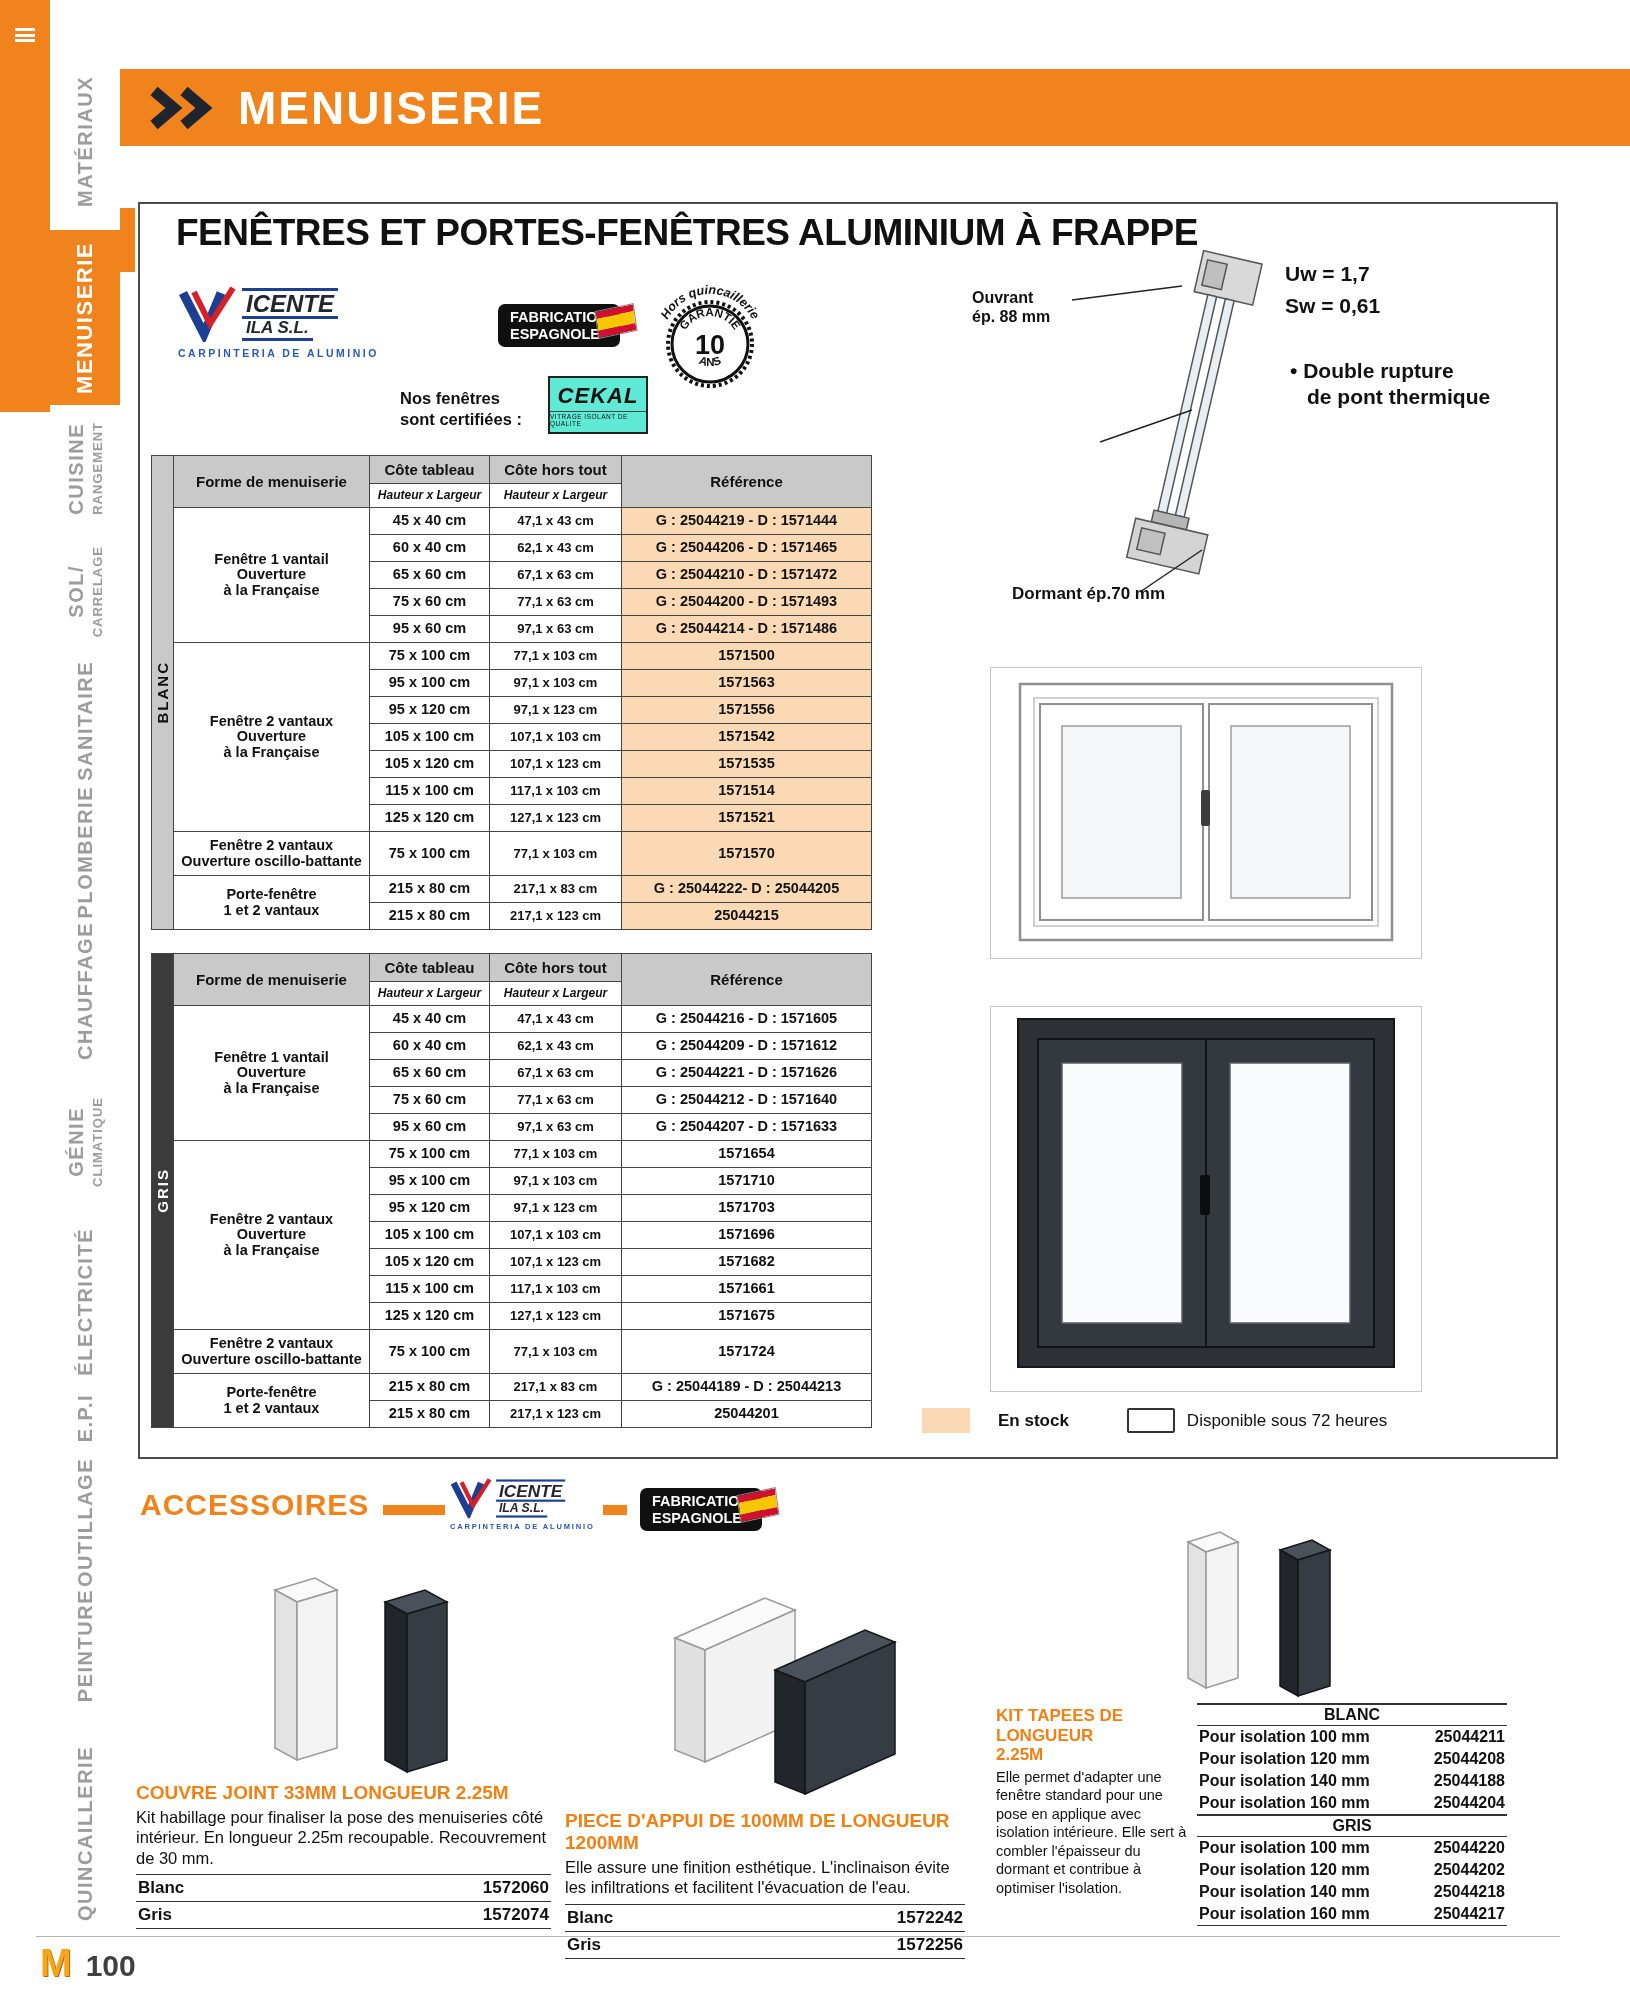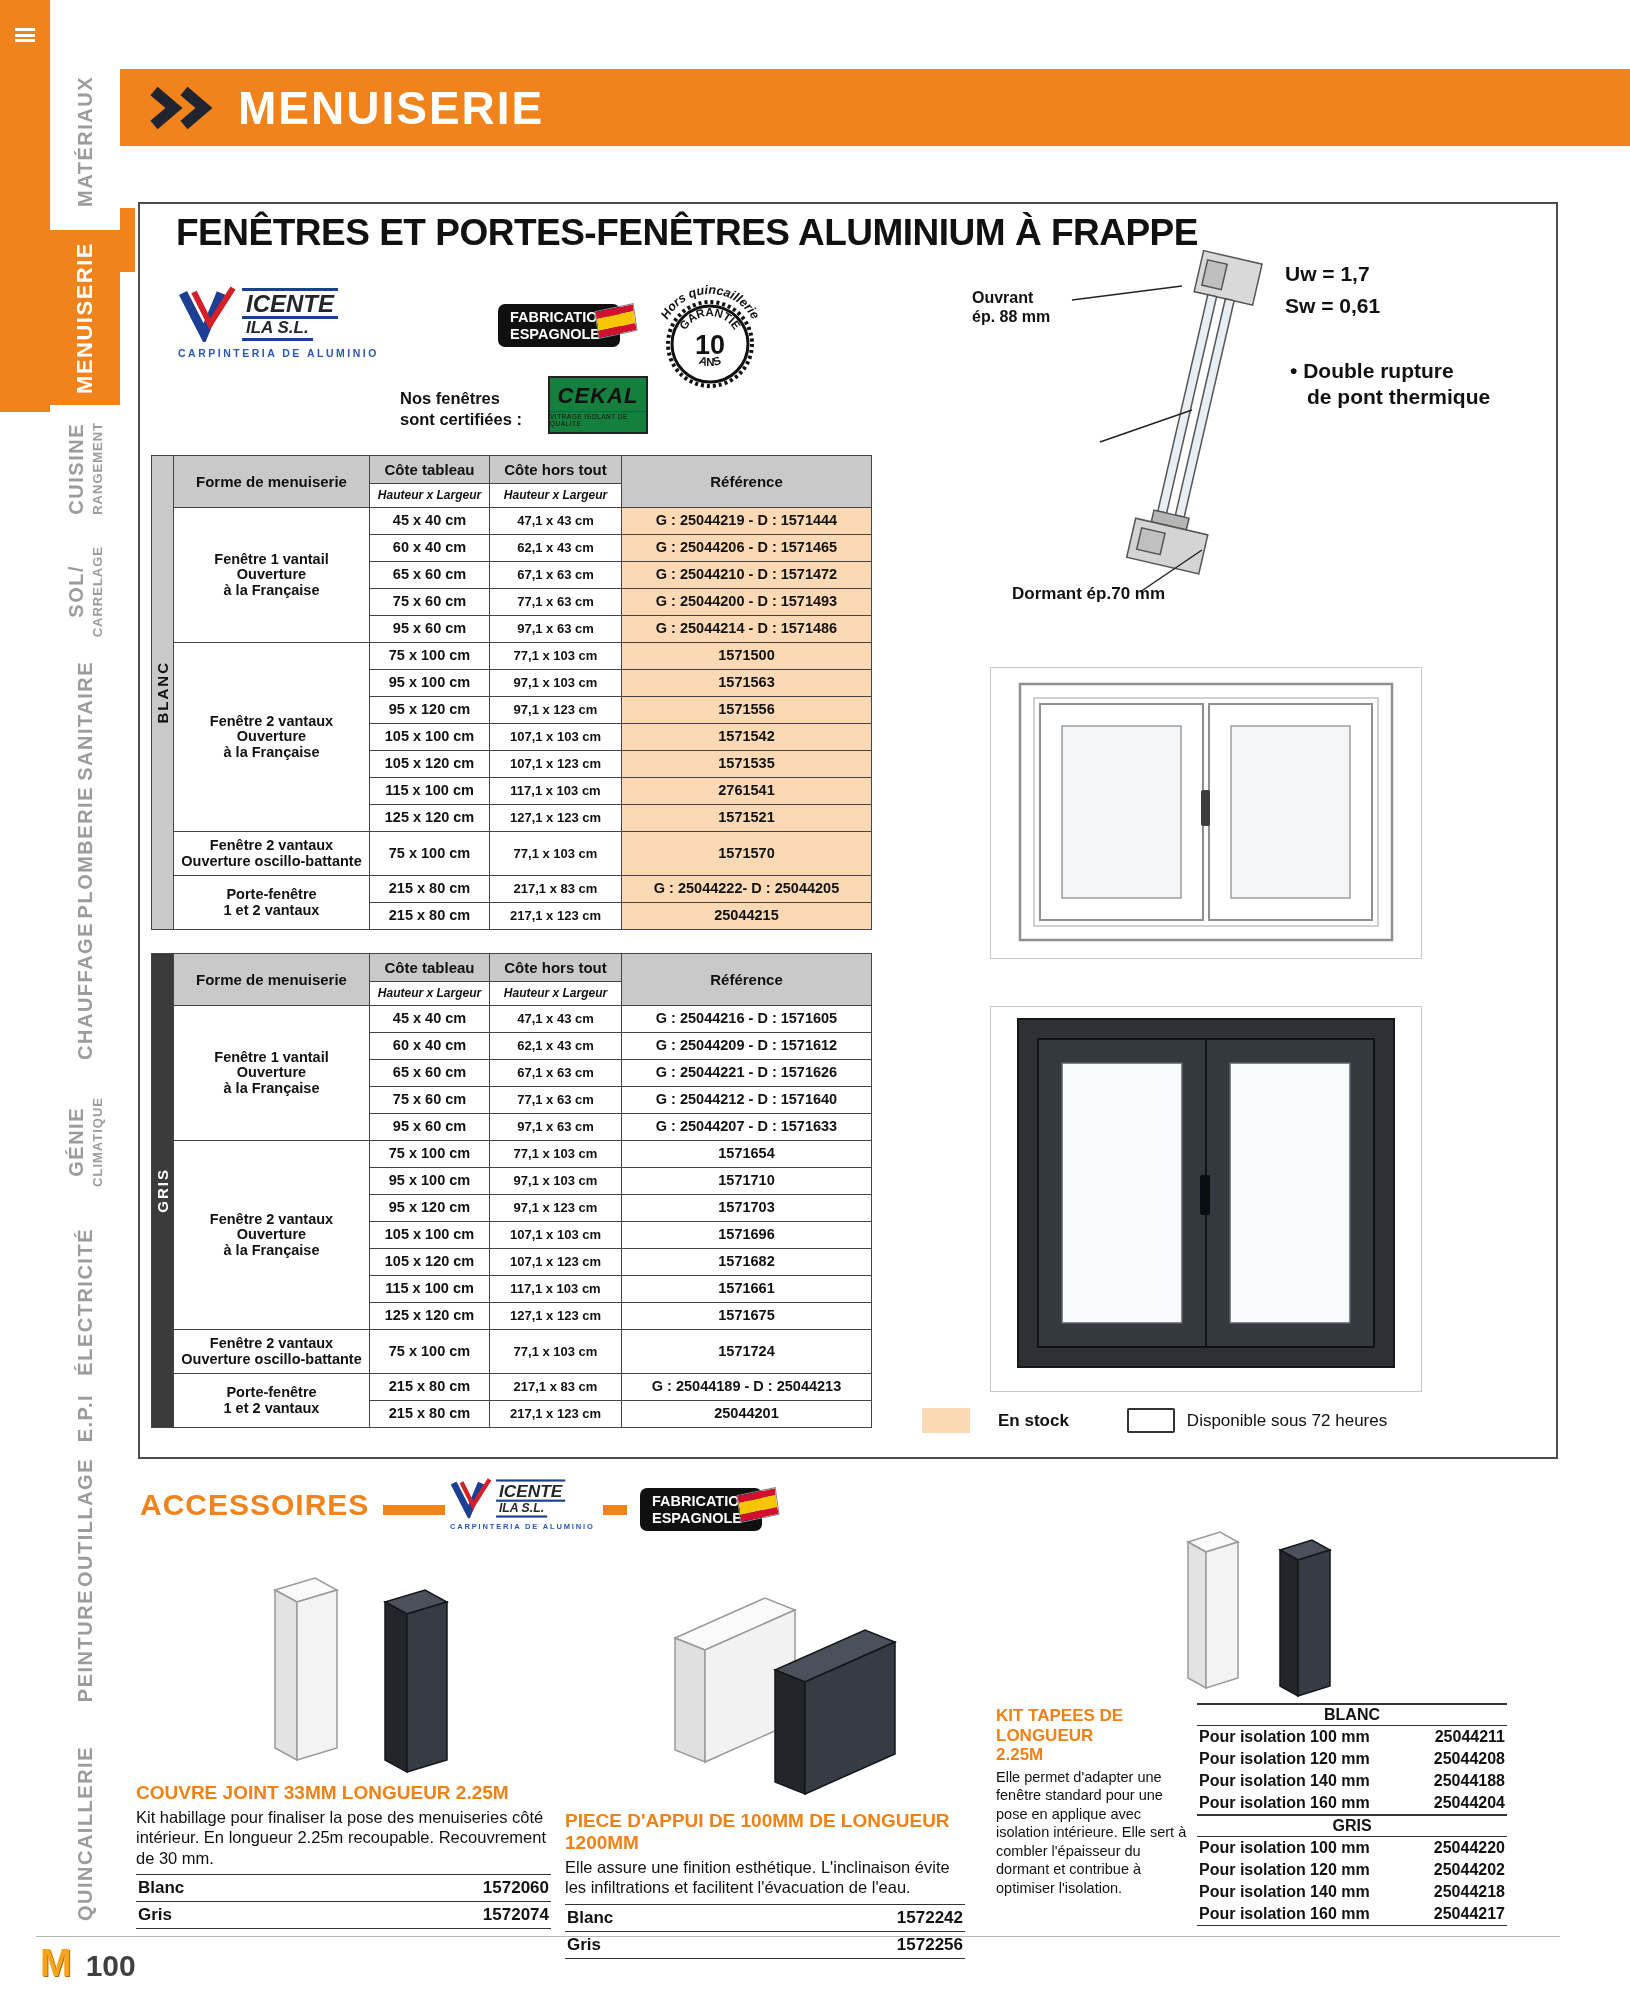--- a/index.html
+++ b/index.html
@@ -36,21 +36,21 @@
   .v-name1{font-size:24px;font-weight:800;font-style:italic;color:#23262c;border-top:3px solid #1c3f94;border-bottom:3px solid #1c3f94;line-height:1.05;padding:0 4px;}
   .v-name2{font-size:17px;font-weight:800;font-style:italic;color:#23262c;border-bottom:3px solid #1c3f94;line-height:1.1;padding:0 4px;width:max-content;}
   .v-sub{margin-top:5px;font-size:10.5px;font-weight:700;letter-spacing:2.5px;color:#2b57b8;}
 
   
   .fab-badge{position:absolute;background:#101010;color:#fff;border-radius:7px;padding:5px 12px;font-weight:700;font-size:14.5px;line-height:1.15;width:max-content;}
   .flag{position:absolute;right:-16px;top:3px;width:40px;height:28px;transform:rotate(-8deg) skewY(-4deg);border:1px solid #888;display:flex;flex-direction:column;overflow:hidden;}
   .f-r{flex:1;background:#d20f2f;}
   .f-y{flex:1.6;background:#f7c600;}
   .certified-intro{font-size:16.5px;font-weight:700;line-height:1.25;}
-  .cekal-box{border:2px solid #222;width:100px;height:58px;display:flex;flex-direction:column;align-items:center;justify-content:center;background:#15803d;}
+  .cekal-box{border:2px solid #222;width:100px;height:58px;display:flex;flex-direction:column;align-items:center;justify-content:center;background:#5eead4;}
   .cekal-word{font-size:22px;font-weight:800;font-style:italic;letter-spacing:1px;}
   .cekal-sub{font-size:6.5px;letter-spacing:.5px;border-top:1px solid #444;margin-top:2px;padding-top:1px;}
 
   
   .anno{position:absolute;font-weight:700;}
   .anno-ouvrant{left:972px;top:288px;font-size:16px;line-height:1.2;}
   .anno-vitrage{left:918px;top:424px;width:195px;font-size:16px;line-height:1.22;}
   .anno-dormant{left:1012px;top:584px;font-size:17px;}
   .uw-block{left:1285px;top:258px;font-size:21px;font-weight:800;line-height:1.5;}
   .rupture{left:1290px;top:358px;font-size:21px;font-weight:800;line-height:1.25;}
@@ -501,21 +501,21 @@
             <td class="ref stock">1571542</td>
           </tr>
           <tr>
             <td class="dim">105 x 120 cm</td>
             <td class="dim small">107,1 x 123 cm</td>
             <td class="ref stock">1571535</td>
           </tr>
           <tr>
             <td class="dim">115 x 100 cm</td>
             <td class="dim small">117,1 x 103 cm</td>
-            <td class="ref stock">2761541</td>
+            <td class="ref stock">1571514</td>
           </tr>
           <tr>
             <td class="dim">125 x 120 cm</td>
             <td class="dim small">127,1 x 123 cm</td>
             <td class="ref stock">1571521</td>
           </tr>
           <tr class="tall">
             <td class="group" rowspan="1">Fenêtre 2 vantaux
 Ouverture oscillo-battante</td>
             <td class="dim">75 x 100 cm</td>

